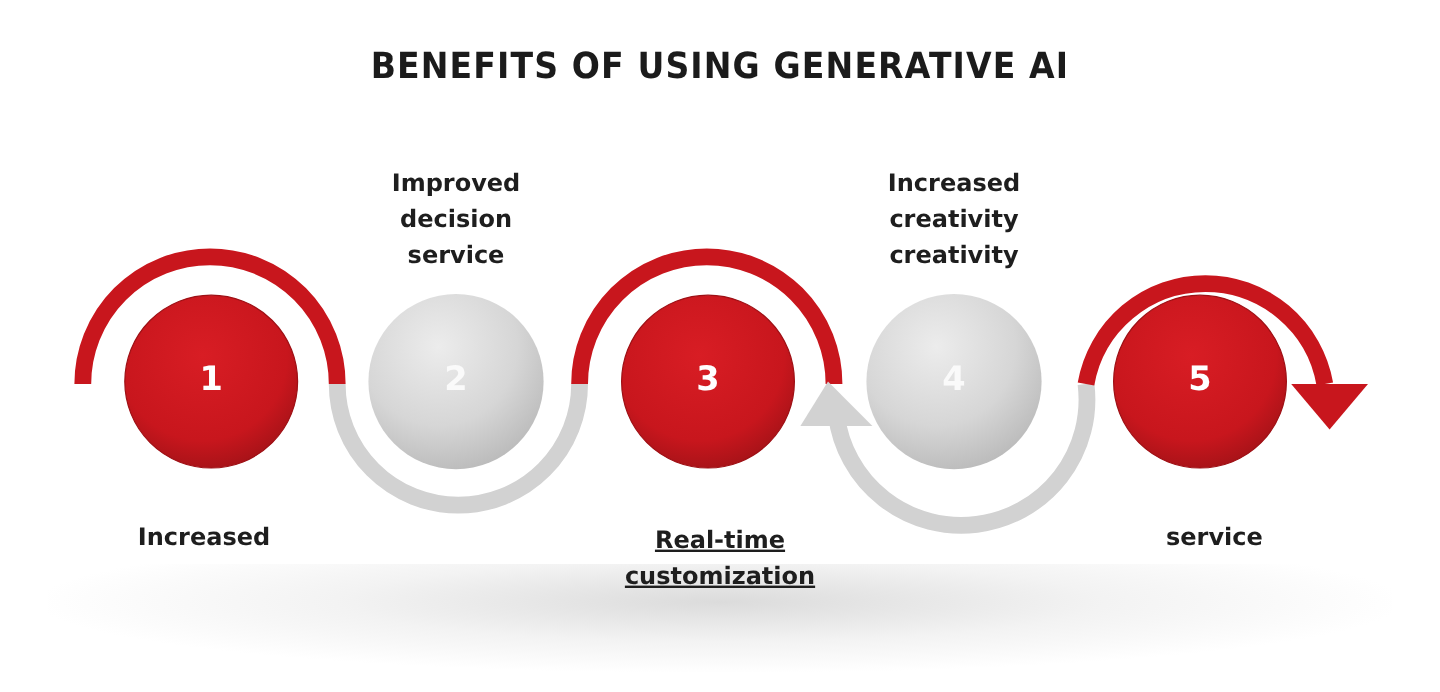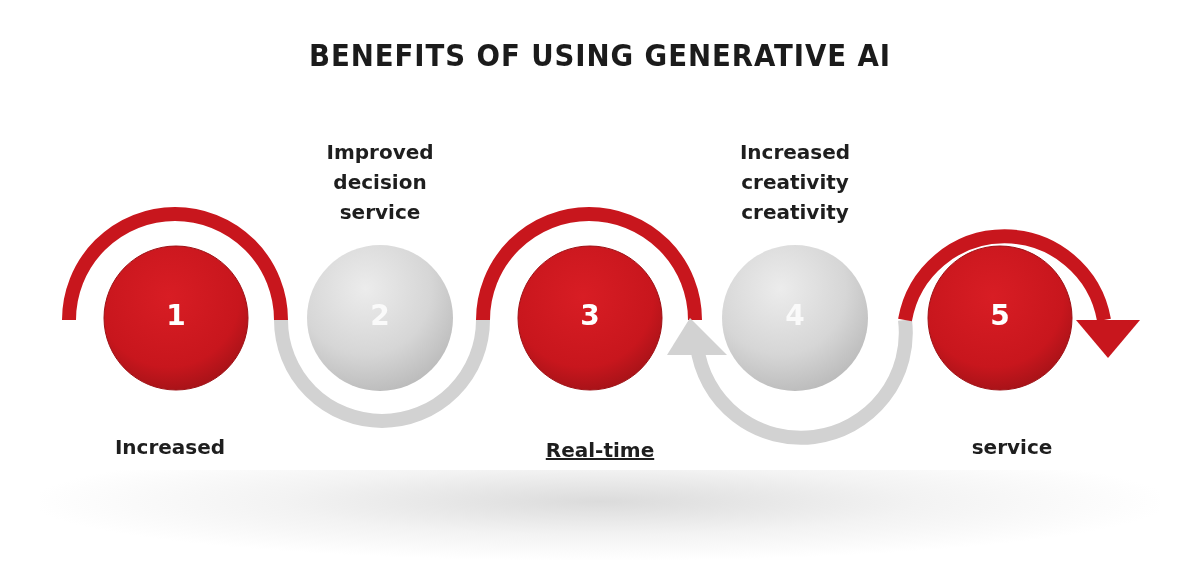--- a/index.html
+++ b/index.html
@@ -89,17 +89,18 @@
     <div>Increased</div>
     <div>creativity</div>
     <div>creativity</div>
   </div>
 
   <div class="label" style="left:60px; top:432px;">
     <div>Increased</div>
   </div>
   <div class="label" style="left:490px; top:435px;text-decoration:underline;">
     <div>Real-time</div>
+    <div>customization</div>
   </div>
   <div class="label" style="left:902px; top:432px;">
     <div>service</div>
   </div>
 </div>
 
 </body></html>

